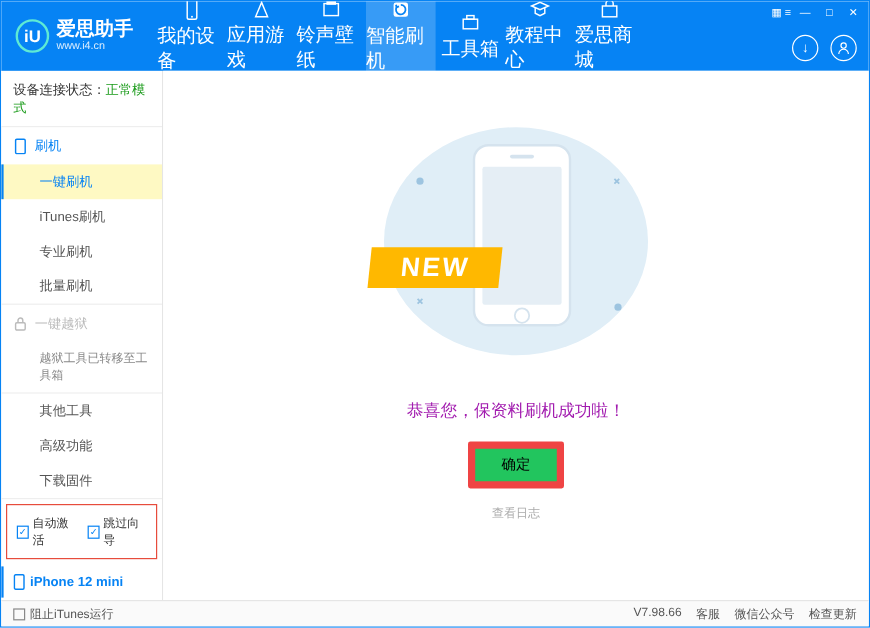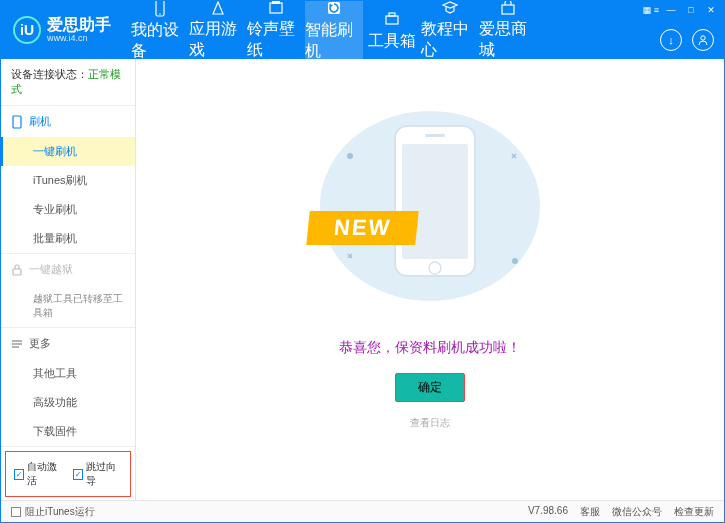--- a/index.html
+++ b/index.html
@@ -31,21 +31,21 @@
 .checkbox-row{display:flex;gap:10px;padding:8px;border:1.5px solid #e74c3c;margin:4px}
 .cb-item{display:flex;align-items:center;gap:3px;font-size:10px;color:#333}
 .cb-box{width:11px;height:11px;border:1px solid #0683f4;display:flex;align-items:center;justify-content:center;color:#0683f4;font-size:8px}
 .device-block{padding:6px 8px;border-left:2px solid #0683f4;margin-top:2px}
 .device-name{color:#0683f4;font-size:11px;font-weight:bold;display:flex;align-items:center;gap:4px}
 .main{flex:1;display:flex;flex-direction:column;align-items:center;justify-content:center;position:relative;background:#fff}
 .phone-illus{position:relative;width:280px;height:200px;margin-top:-25px}
 .banner{position:absolute;left:18px;top:105px;background:#ffb800;color:#fff;font-weight:bold;font-size:22px;padding:4px 26px;letter-spacing:2px;transform:skewX(-6deg);z-index:3}
 .banner::before,.banner::after{content:"";position:absolute;top:-6px;width:0;height:0;border-top:6px solid transparent;border-bottom:0}
 .success-msg{font-size:14px;color:#a21caf;margin-top:33px}
-.confirm-btn{margin-top:16px;padding:5px 22px;border:1px solid #ef4444;background:#14b8a6;font-size:12px;cursor:pointer;border-radius:2px}
+.confirm-btn{margin-top:16px;padding:5px 22px;border:6px solid #ef4444;background:#22c55e;font-size:12px;cursor:pointer;border-radius:2px}
 .log-link{margin-top:14px;font-size:10px;color:#aaa;cursor:pointer}
 .footer{position:absolute;bottom:0;left:0;right:0;height:22px;border-top:1px solid #e5e5e5;display:flex;align-items:center;padding:0 10px;font-size:10px;color:#555;background:#fafafa}
 .footer-left{display:flex;align-items:center;gap:4px}
 .footer-cb{width:10px;height:10px;border:1px solid #888}
 .footer-right{margin-left:auto;display:flex;gap:12px}
 svg{display:block}
 </style>
 </head>
 <body>
 
@@ -160,28 +160,20 @@
       <div class="side-head" style="color:#bbb">
           <svg width="12" height="12" viewBox="0 0 12 12">
             <rect x="2" y="5" width="8" height="6" rx="1" fill="none" stroke="#bbb" stroke-width="1.2"></rect>
             <path d="M4 5 V3 A2 2 0 0 1 8 3 V5" fill="none" stroke="#bbb" stroke-width="1.2"></path>
           </svg>
           <span>一键越狱</span>
         </div>
       <div class="side-note">越狱工具已转移至工具箱</div>
     </div>
     <div class="side-section">
-      <div class="side-head">
-          <svg width="12" height="10" viewBox="0 0 12 10">
-            <line x1="1" y1="2" x2="11" y2="2" stroke="#888" stroke-width="1.3"></line>
-            <line x1="1" y1="5" x2="11" y2="5" stroke="#888" stroke-width="1.3"></line>
-            <line x1="1" y1="8" x2="8" y2="8" stroke="#888" stroke-width="1.3"></line>
-          </svg>
-          <span>更多</span>
-        </div>
       <div class="side-item">其他工具</div>
       <div class="side-item">高级功能</div>
       <div class="side-item">下载固件</div>
     </div>
     <div class="checkbox-row">
       <label class="cb-item">
           <span class="cb-box">✓</span>
           <span>自动激活</span>
         </label>
       <label class="cb-item">

